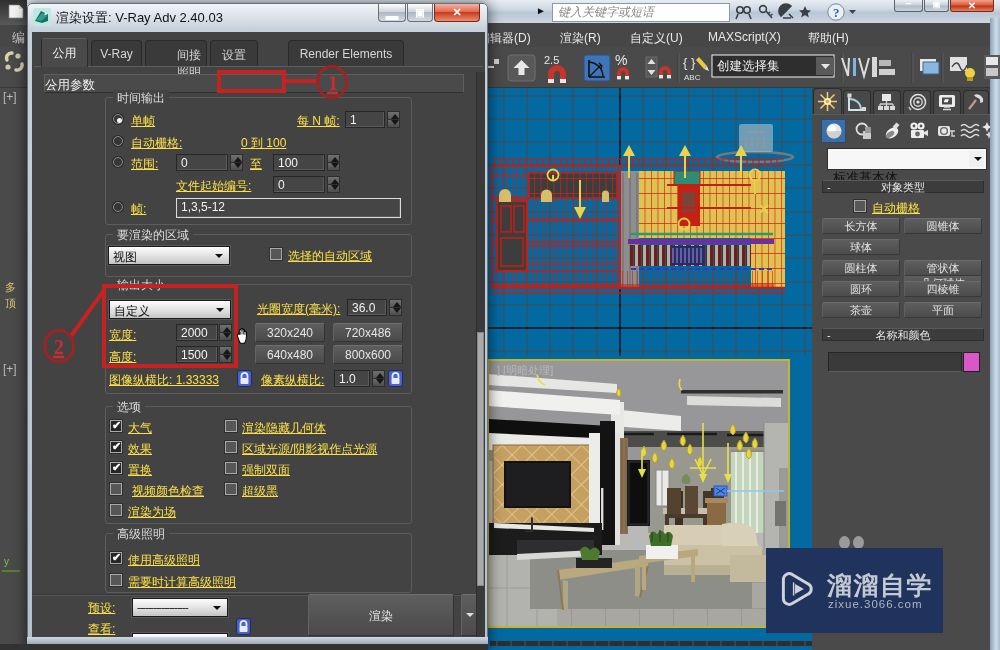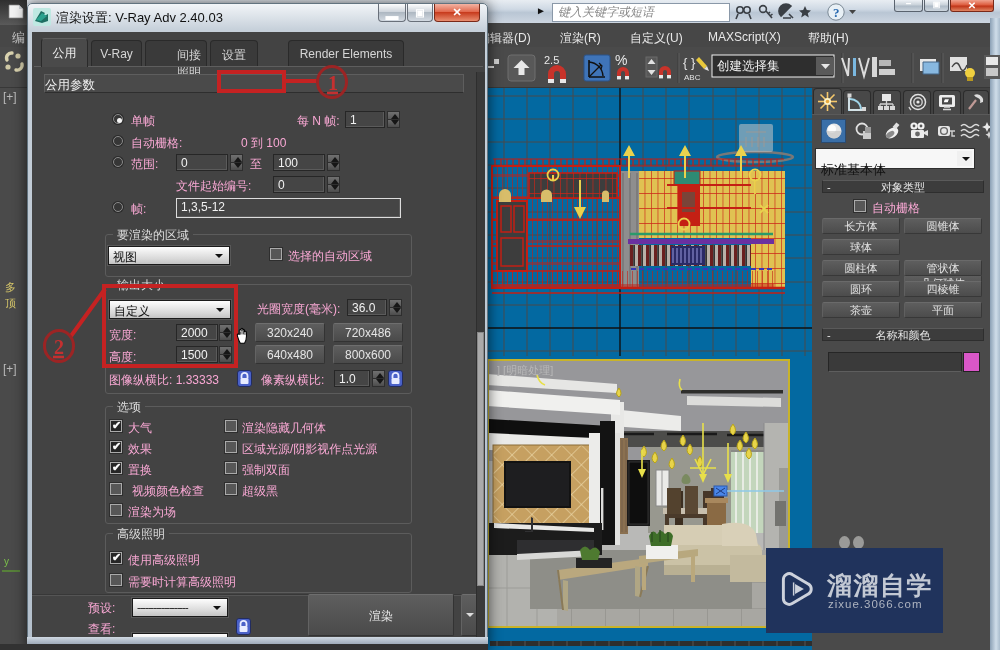--- a/index.html
+++ b/index.html
@@ -49,21 +49,21 @@
     box-shadow:0 0 14px rgba(0,0,0,0.65); }
   #dlg-title { position:absolute; left:28px; top:5px; color:#111; font-size:13px; }
   #dlg-body { position:absolute; left:4px; top:28px; width:453px; height:619px;
     background:#434343; }
   .dtab { position:absolute; top:8px; height:26px; background:#3a3a3a;
     border:1px solid #2a2a2a; border-bottom:none; border-radius:4px 4px 0 0;
     color:#d6d6d6; font-size:12px; text-align:center; padding-top:6px; }
   .grp { position:absolute; border:1px solid #5c5c5c; border-radius:3px; }
   .grp b { position:absolute; left:7px; top:-8px; background:#434343; padding:0 4px;
     color:#dcdcdc; font-size:12px; font-weight:normal; white-space:nowrap; }
-  .lbl { position:absolute; color:#f9a8d4; font-size:12px; white-space:nowrap; }
+  .lbl { position:absolute; color:#fde047; font-size:12px; white-space:nowrap;text-decoration:underline; }
   .fld { position:absolute; background:#454545; border:1px solid #262626;
     box-shadow:inset -1px -1px 0 rgba(255,255,255,0.12);
     color:#f2f2f2; font-size:12px; padding:1px 0 0 4px; }
   .spin { position:absolute; width:13px; background:linear-gradient(#707070,#5a5a5a 44%,#2e2e2e 50%,#6a6a6a 54%,#4c4c4c); border:1px solid #2e2e2e; }
   .spin:before, .spin:after { content:""; position:absolute; left:2.5px; }
   .spin:before { top:2px; border:4px solid transparent; border-top:none; border-bottom:5px solid #161616; }
   .spin:after { bottom:2px; border:4px solid transparent; border-bottom:none; border-top:5px solid #161616; }
   .drop { position:absolute; background:linear-gradient(#fdfdfd,#d8d8d8 70%,#c4c4c4);
     border:1px solid #1a1a1a; color:#111; font-size:12px;
     box-shadow:0 0 0 1px #585858; }
@@ -431,21 +431,21 @@
         <path d="M14 9 h5 M16 9 v5 h3" stroke="#d0d0d0" stroke-width="1.4" fill="none"></path>
       </svg>
     <svg class="abs" style="left:148px;top:35px;" width="20" height="16" viewBox="0 0 20 16">
         <path d="M1 3 q3 -3 6 0 t6 0 t6 0 M1 8 q3 -3 6 0 t6 0 t6 0 M1 13 q3 -3 6 0 t6 0 t6 0" stroke="#dcdcdc" stroke-width="1.6" fill="none"></path>
       </svg>
     <svg class="abs" style="left:170px;top:34px;" width="10" height="18" viewBox="0 0 10 18">
         <path d="M5 0 l1.5 3.5 L10 5 L6.5 6.5 L5 10 L3.5 6.5 L0 5 L3.5 3.5z" fill="#e8e8e8"></path>
         <path d="M7 9 l1 2.5 L10.5 12.5 L8 14 L7 17 L6 14 L3.5 12.5 L6 11.5z" fill="#d8d8d8"></path>
       </svg>
 
-    <div class="abs" style="left:3px;top:60px;width:160px;height:21px;background:#f7f7f7;border:1px solid #2e2e2e;color:#111;font-size:13px;padding:12px 0 0 5px;">标准基本体
+    <div class="abs" style="left:15px;top:60px;width:160px;height:21px;background:#f7f7f7;border:1px solid #2e2e2e;color:#111;font-size:13px;padding:20px 0 0 5px;">标准基本体
       <span style="position:absolute;right:2px;top:2px;bottom:2px;width:15px;background:#f0f0f0;"></span>
       <span style="position:absolute;right:4px;top:8px;border:4.5px solid transparent;border-top-color:#111;"></span>
     </div>
 
     <div class="roll-hdr" style="top:92px;"><i>-</i>对象类型</div>
     <div class="chk" style="left:42px;top:112px;"></div>
     <div class="lbl" style="left:60px;top:112px;font-size:12px;">自动栅格</div>
     <div class="pbtn" style="left:10px;top:130px;">长方体</div>
       <div class="pbtn" style="left:92px;top:130px;">圆锥体</div>
     <div class="pbtn" style="left:10px;top:151px;">球体</div>
@@ -608,20 +608,23 @@
       <div class="dtab" style="left:113px;width:62px;padding-left:26px;">间接照明</div>
       <div class="dtab" style="left:178px;width:48px;">设置</div>
       <div class="dtab" style="left:239px;width:116px;margin-left:17px;">Render Elements</div>
       <div class="abs" style="left:2px;top:34px;width:449px;height:1px;background:#5e5e5e;"></div>
 
       <div class="abs" style="left:12px;top:42px;width:420px;height:19px;background:#4a4a4a;border:1px solid #5e5e5e;border-bottom-color:#2e2e2e;">
         <span style="position:absolute;left:5px;top:1px;color:#ddd;">-</span>
         <span style="position:absolute;left:0;right:0;text-align:left;top:2px;color:#f2f2f2;font-size:12.5px;">公用参数</span>
       </div>
 
+      <div class="grp" style="left:73px;top:65px;width:307px;height:128px;">
+          <b>时间输出</b>
+        </div>
       <div class="rad on" style="left:81px;top:82px;"></div>
       <div class="lbl" style="left:99px;top:81px;">单帧</div>
       <div class="lbl" style="left:265px;top:81px;">每 N 帧:</div>
       <div class="fld" style="left:313px;top:79px;width:40px;height:17px;">1</div>
       <div class="spin" style="left:355px;top:79px;height:17px;"></div>
       <div class="rad" style="left:81px;top:104px;"></div>
       <div class="lbl" style="left:99px;top:103px;">自动栅格:</div>
       <div class="lbl" style="left:209px;top:103px;">0 到 100</div>
       <div class="rad" style="left:81px;top:125px;"></div>
       <div class="lbl" style="left:99px;top:124px;">范围:</div>

